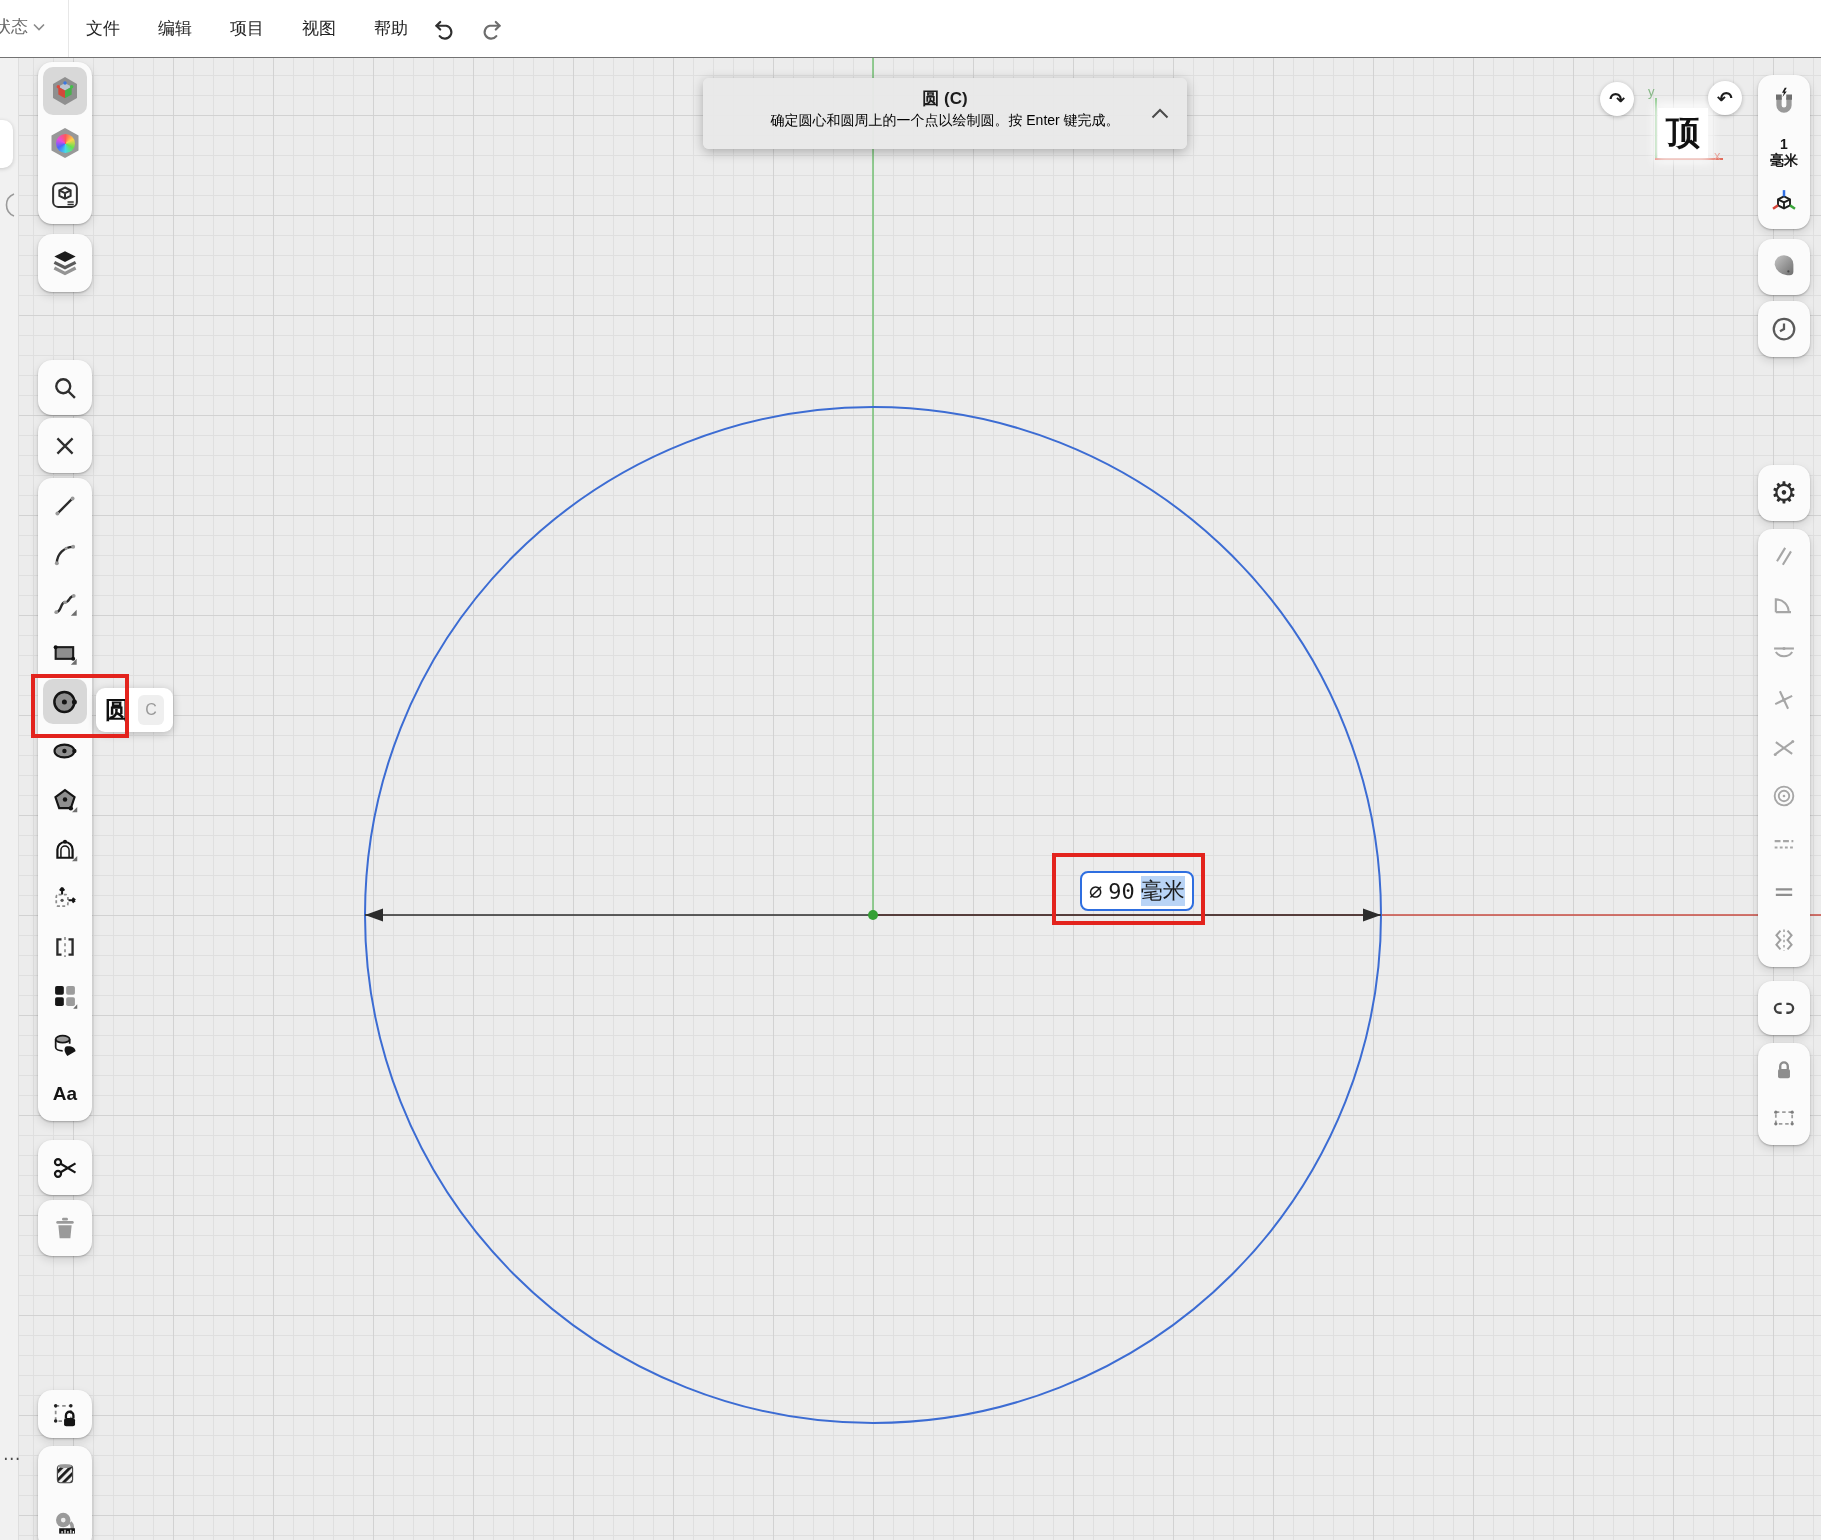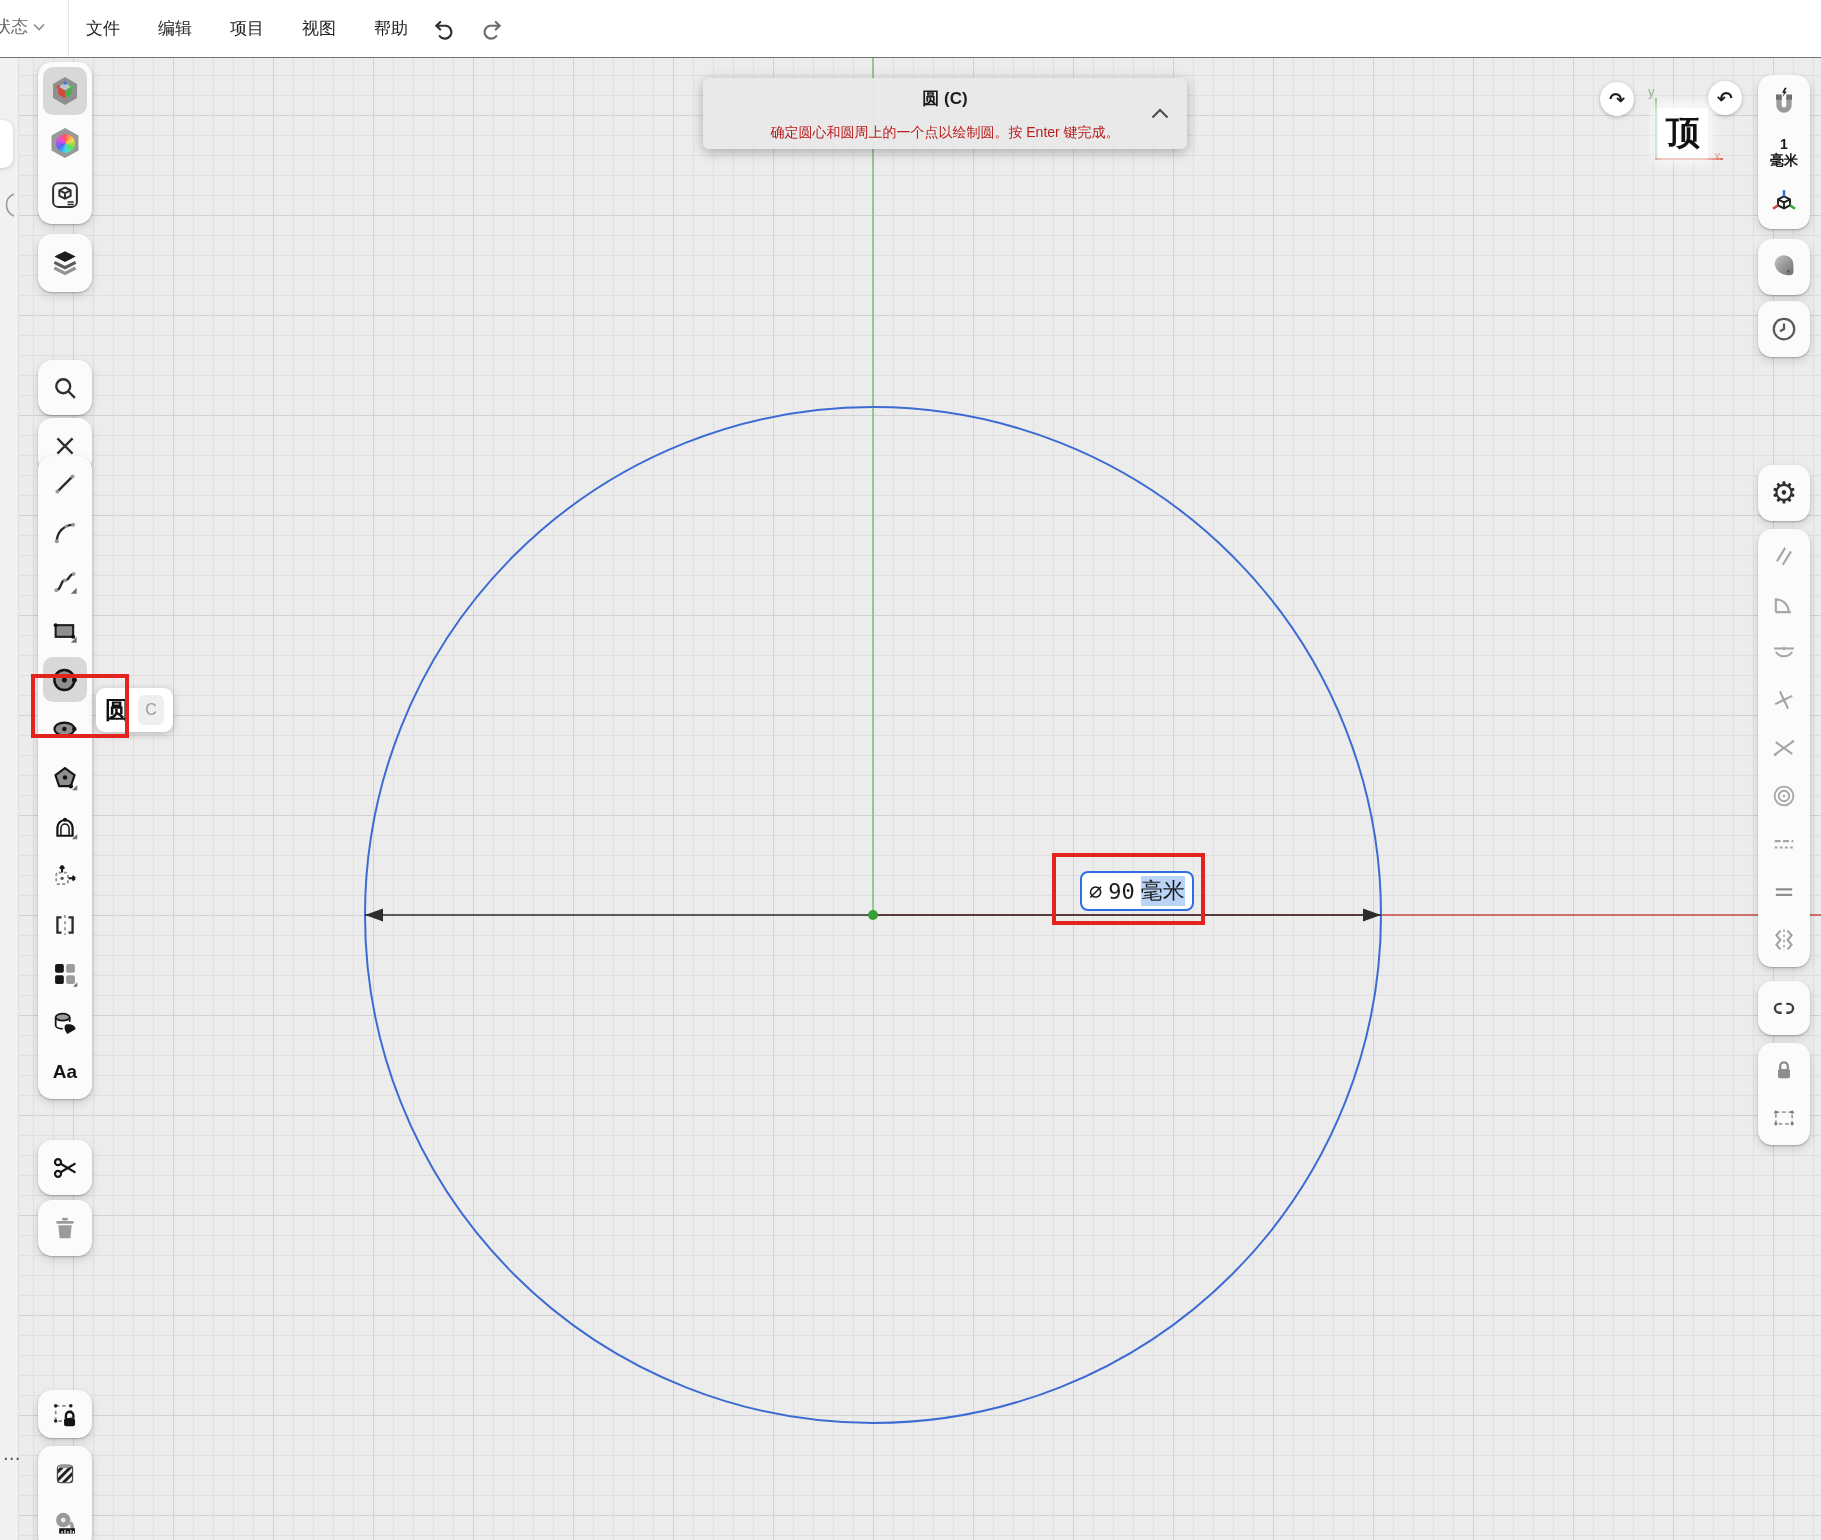--- a/index.html
+++ b/index.html
@@ -24,21 +24,21 @@
       linear-gradient(90deg,#d2d2d2 1px, transparent 1px),
       linear-gradient(#dfdfdf 1px, transparent 1px),
       linear-gradient(90deg,#dfdfdf 1px, transparent 1px);
     background-size:100px 100px,100px 100px,20px 20px,20px 20px;
     background-position:73px 58px,73px 58px,13px 18px,13px 18px;}
   #sketch-svg{position:absolute;left:0;top:0;width:1821px;height:1540px;z-index:5;pointer-events:none;}
   
   #hint-popup{position:absolute;left:703px;top:78px;width:484px;height:71px;background:rgba(232,232,232,.97);
     border-radius:6px;box-shadow:0 3px 12px rgba(0,0,0,.28);z-index:20;text-align:center;}
   #hint-popup .t{margin-top:9px;font-size:17px;font-weight:bold;color:#1c1c1c;}
-  #hint-popup .d{margin-top:14px;font-size:14px;color:#b91c1c;}
+  #hint-popup .d{margin-top:2px;font-size:14px;color:#000000;}
   #hint-collapse{position:absolute;right:14px;top:24px;width:26px;height:22px;display:flex;align-items:center;justify-content:center;}
   
   .tb-group{position:absolute;background:#fbfbfb;border-radius:14px;
     box-shadow:0 1px 2px rgba(0,0,0,.25),0 4px 10px rgba(0,0,0,.12);
     display:flex;flex-direction:column;align-items:center;padding:5px 0;gap:4px;z-index:30;}
   .left-col{left:38px;width:54px;}
   .right-col{left:1758px;width:52px;}
   .tb-btn{width:44px;height:45px;border-radius:10px;display:flex;align-items:center;justify-content:center;flex:0 0 auto;}
   .tb-btn.sel{background:#d8d8d8;}
   .tb-btn svg{display:block;}
@@ -197,21 +197,21 @@
 </div>
 
 <div class="tb-group left-col" style="top:418px">
   <div class="tb-btn">
     <svg width="26" height="26" viewBox="0 0 24 24" stroke="#2f2f2f" stroke-width="2.1">
       <path d="M5 5l14 14M19 5L5 19"></path>
     </svg>
   </div>
 </div>
 
-<div class="tb-group left-col" style="top:456px">
+<div class="tb-group left-col" style="top:478px">
   <div class="tb-btn">
     <svg width="28" height="28" viewBox="0 0 24 24">
       <path d="M5.5 18.5L18.5 5.5" stroke="#2b2b2b" stroke-width="2" fill="none"></path>
       <circle cx="5.5" cy="18.5" r="1.7" fill="#9a9a9a"></circle>
         <circle cx="18.5" cy="5.5" r="1.7" fill="#9a9a9a"></circle>
     </svg>
   </div>
   <div class="tb-btn">
     <svg width="28" height="28" viewBox="0 0 24 24">
       <path d="M5 19A14 14 0 0 1 19 5" stroke="#2b2b2b" stroke-width="2" fill="none"></path>

